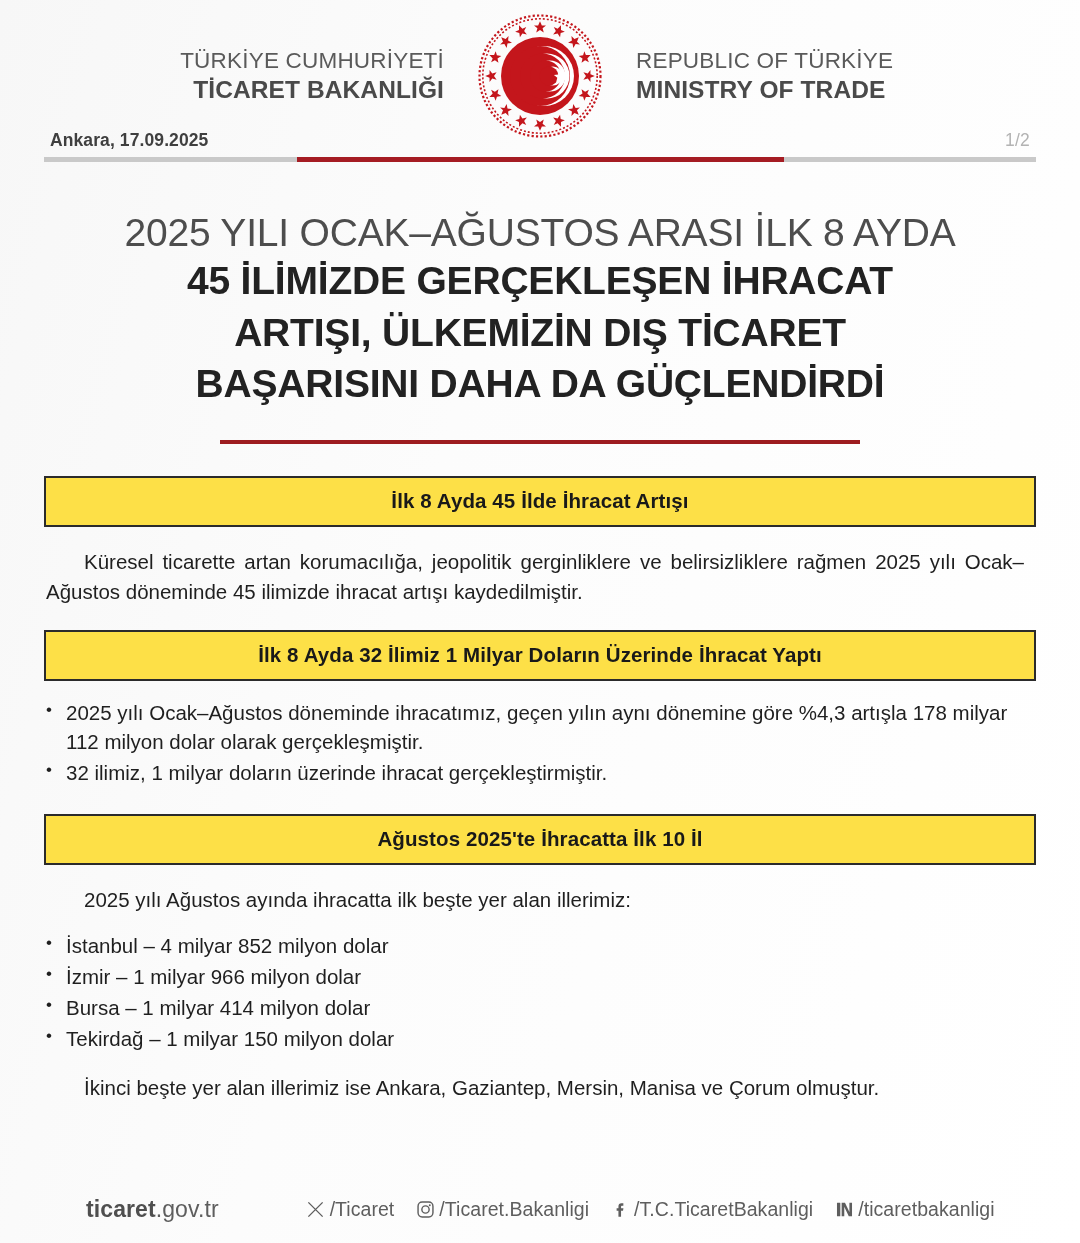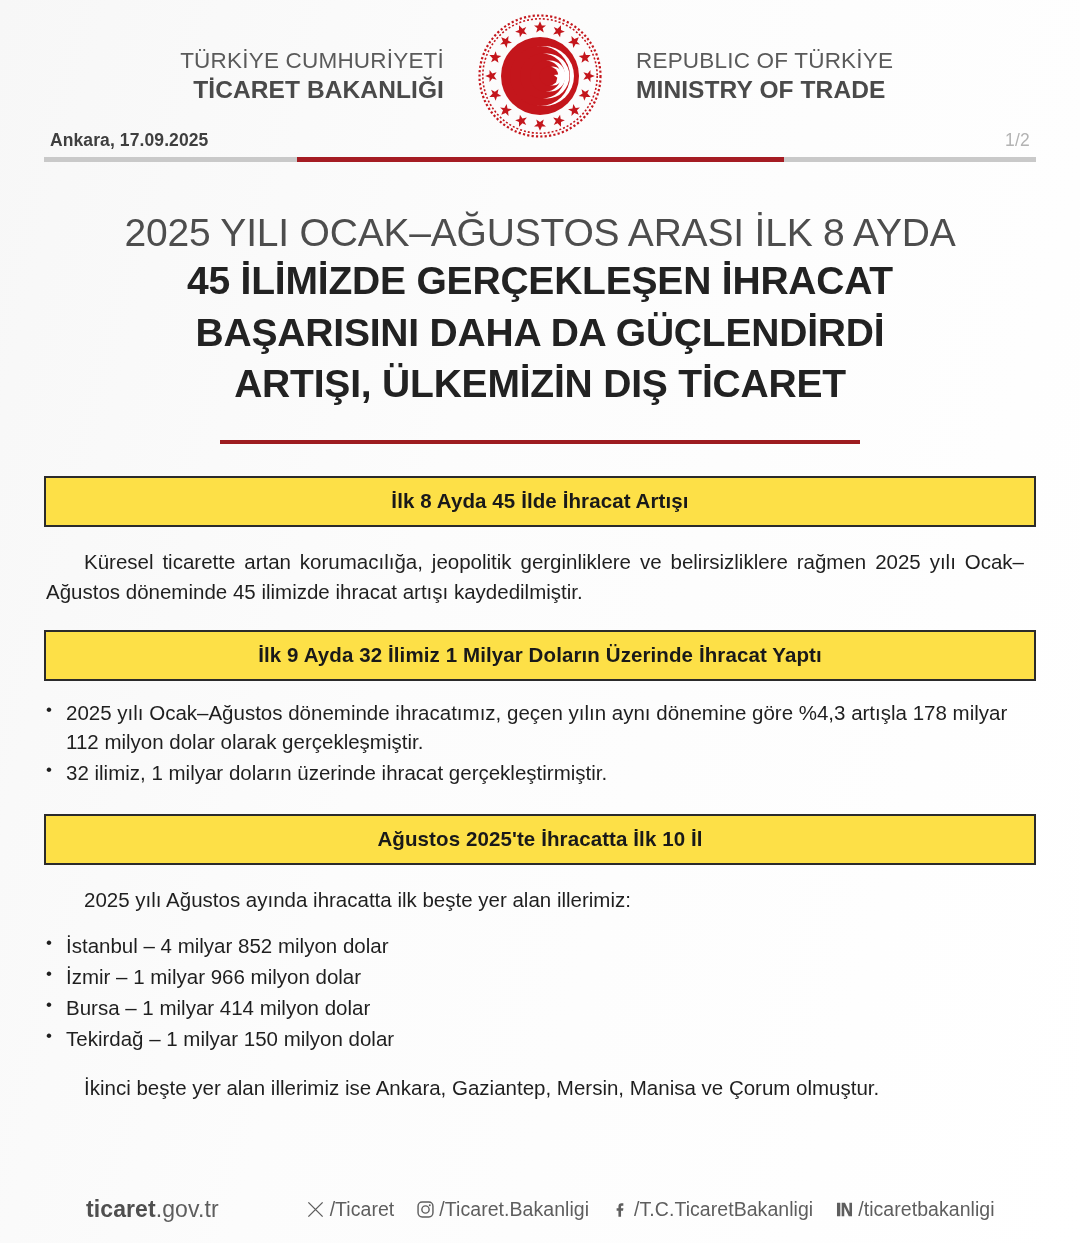--- a/index.html
+++ b/index.html
@@ -330,36 +330,36 @@
   </div>
   <div class="header-rule">
     <div class="seg-gray"></div>
     <div class="seg-red"></div>
     <div class="seg-gray"></div>
   </div>
 
   <div class="headline">
     <div class="h-thin">2025 YILI OCAK–AĞUSTOS ARASI İLK 8 AYDA</div>
     <div class="h-bold">45 İLİMİZDE GERÇEKLEŞEN İHRACAT</div>
+    <div class="h-bold">ARTIŞI, ÜLKEMİZİN DIŞ TİCARET</div>
     <div class="h-bold">BAŞARISINI DAHA DA GÜÇLENDİRDİ</div>
-    <div class="h-bold">ARTIŞI, ÜLKEMİZİN DIŞ TİCARET</div>
   </div>
   <div class="headline-rule"></div>
 
   <div class="content">
 
     <div class="section-box">
       <div class="section-box-title">İlk 8 Ayda 45 İlde İhracat Artışı</div>
     </div>
     <p class="para">Küresel ticarette artan korumacılığa, jeopolitik gerginliklere ve belirsizliklere rağmen 2025 yılı Ocak–Ağustos döneminde 45 ilimizde ihracat artışı kaydedilmiştir.</p>
 
     <div class="gap-md"></div>
 
     <div class="section-box">
-      <div class="section-box-title">İlk 9 Ayda 32 İlimiz 1 Milyar Doların Üzerinde İhracat Yaptı</div>
+      <div class="section-box-title">İlk 8 Ayda 32 İlimiz 1 Milyar Doların Üzerinde İhracat Yaptı</div>
     </div>
     <ul class="bullets">
       <li>2025 yılı Ocak–Ağustos döneminde ihracatımız, geçen yılın aynı dönemine göre %4,3 artışla 178 milyar 112 milyon dolar olarak gerçekleşmiştir.</li>
       <li>32 ilimiz, 1 milyar doların üzerinde ihracat gerçekleştirmiştir.</li>
     </ul>
 
     <div class="gap-md"></div>
 
     <div class="section-box">
       <div class="section-box-title">Ağustos 2025'te İhracatta İlk 10 İl</div>

